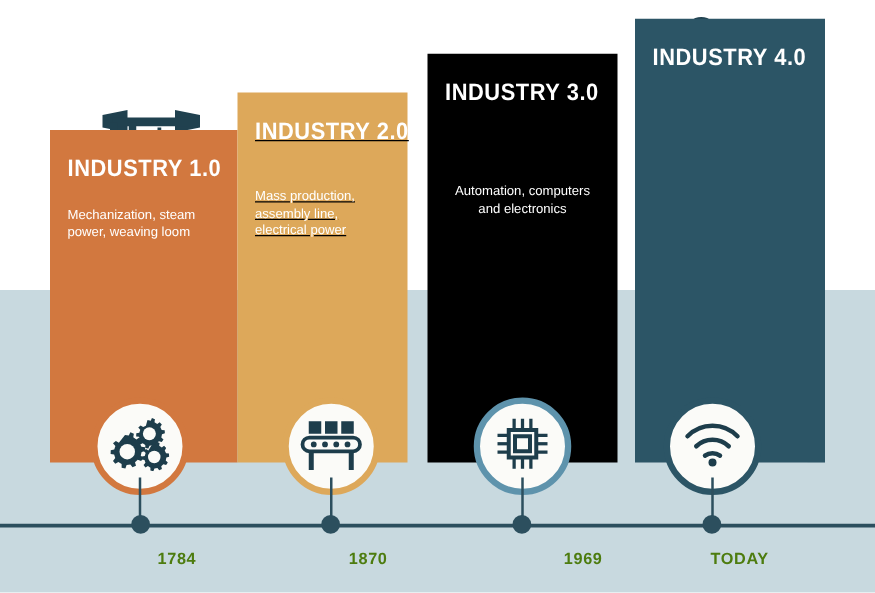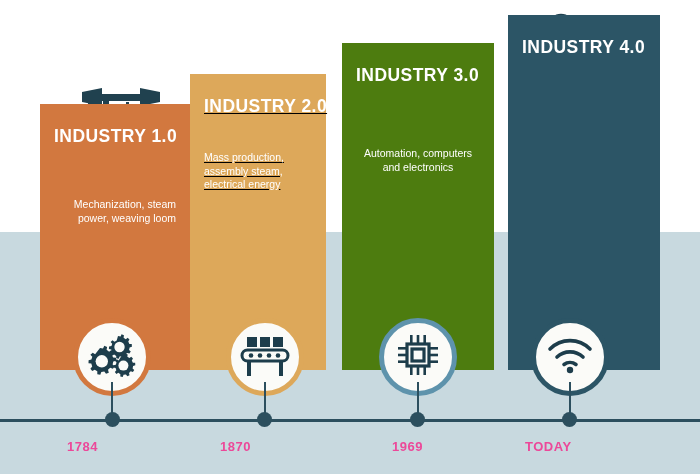--- a/index.html
+++ b/index.html
@@ -27,31 +27,31 @@
     transform:scaleX(.92);
     transform-origin:left center;
     white-space:nowrap;
   }
   .col .desc{
     color:#ffffff;
     font-size:10.5px;
     line-height:13.5px;
   }
 
-  #col1{left:40px;width:150px;height:266px;background:#d2783f;text-align:right;}
+  #col1{left:40px;width:150px;height:266px;background:#d2783f;}
   #col2{left:190px;width:136px;height:296px;background:#dda85a;text-decoration:underline;}
-  #col3{left:342px;width:152px;height:327px;background:#4d7c0f;}
+  #col3{left:342px;width:152px;height:327px;background:#000000;}
   #col4{left:508px;width:152px;height:355px;background:#2c5566;}
 
   #col1 .title{margin-top:22px;}
   #col2 .title{margin-top:22px;}
   #col3 .title{margin-top:22px;}
   #col4 .title{margin-top:22px;}
 
-  #col1 .desc{margin-top:52px;}
+  #col1 .desc{margin-top:20px;}
   #col2 .desc{margin-top:35px;}
   #col3 .desc{margin-top:62px;text-align:center;}
   #col4 .desc{margin-top:85px;}
 
   
   .shadow-strip{position:absolute;left:646px;bottom:104px;width:14px;height:346px;background:#b9ccd4;}
 
   
   .illus{position:absolute;color:#20414f;}
 
@@ -72,22 +72,22 @@
   
   .stem{position:absolute;width:2px;background:#2c4f5e;bottom:55px;height:37px;}
   #stem1{left:111px;} #stem2{left:264px;} #stem3{left:417px;} #stem4{left:569px;}
 
   .timeline{position:absolute;left:0;bottom:52px;width:700px;height:3px;background:#2c4f5e;}
   .dot{position:absolute;width:15px;height:15px;border-radius:50%;background:#2c4f5e;bottom:47px;}
   #dot1{left:105px;} #dot2{left:257px;} #dot3{left:410px;} #dot4{left:562px;}
 
   .yearlbl{
     position:absolute;bottom:20px;
-    font-size:13px;font-weight:bold;color:#ec4899;
-    width:90px;text-align:left;letter-spacing:.5px;
+    font-size:13px;font-weight:bold;color:#4d7c0f;
+    width:90px;text-align:right;letter-spacing:.5px;
   }
   #year1{left:67px;} #year2{left:220px;} #year3{left:392px;} #year4{left:525px;}
 </style>
 </head>
 <body>
 
 <div id="stage">
 
   <div class="bg-top"></div>
   <div class="bg-bottom"></div>
@@ -228,21 +228,21 @@
     </svg>
   </div>
 
   <div class="col" id="col1">
     <div class="title">INDUSTRY 1.0</div>
     <div class="desc">Mechanization, steam power, weaving loom</div>
   </div>
 
   <div class="col" id="col2">
     <div class="title">INDUSTRY 2.0</div>
-    <div class="desc">Mass production, assembly steam, electrical energy</div>
+    <div class="desc">Mass production, assembly line, electrical power</div>
   </div>
 
   <div class="col" id="col3">
     <div class="title">INDUSTRY 3.0</div>
     <div class="desc">Automation, computers and electronics</div>
   </div>
 
   <div class="col" id="col4">
     <div class="title">INDUSTRY 4.0</div>
   </div>

